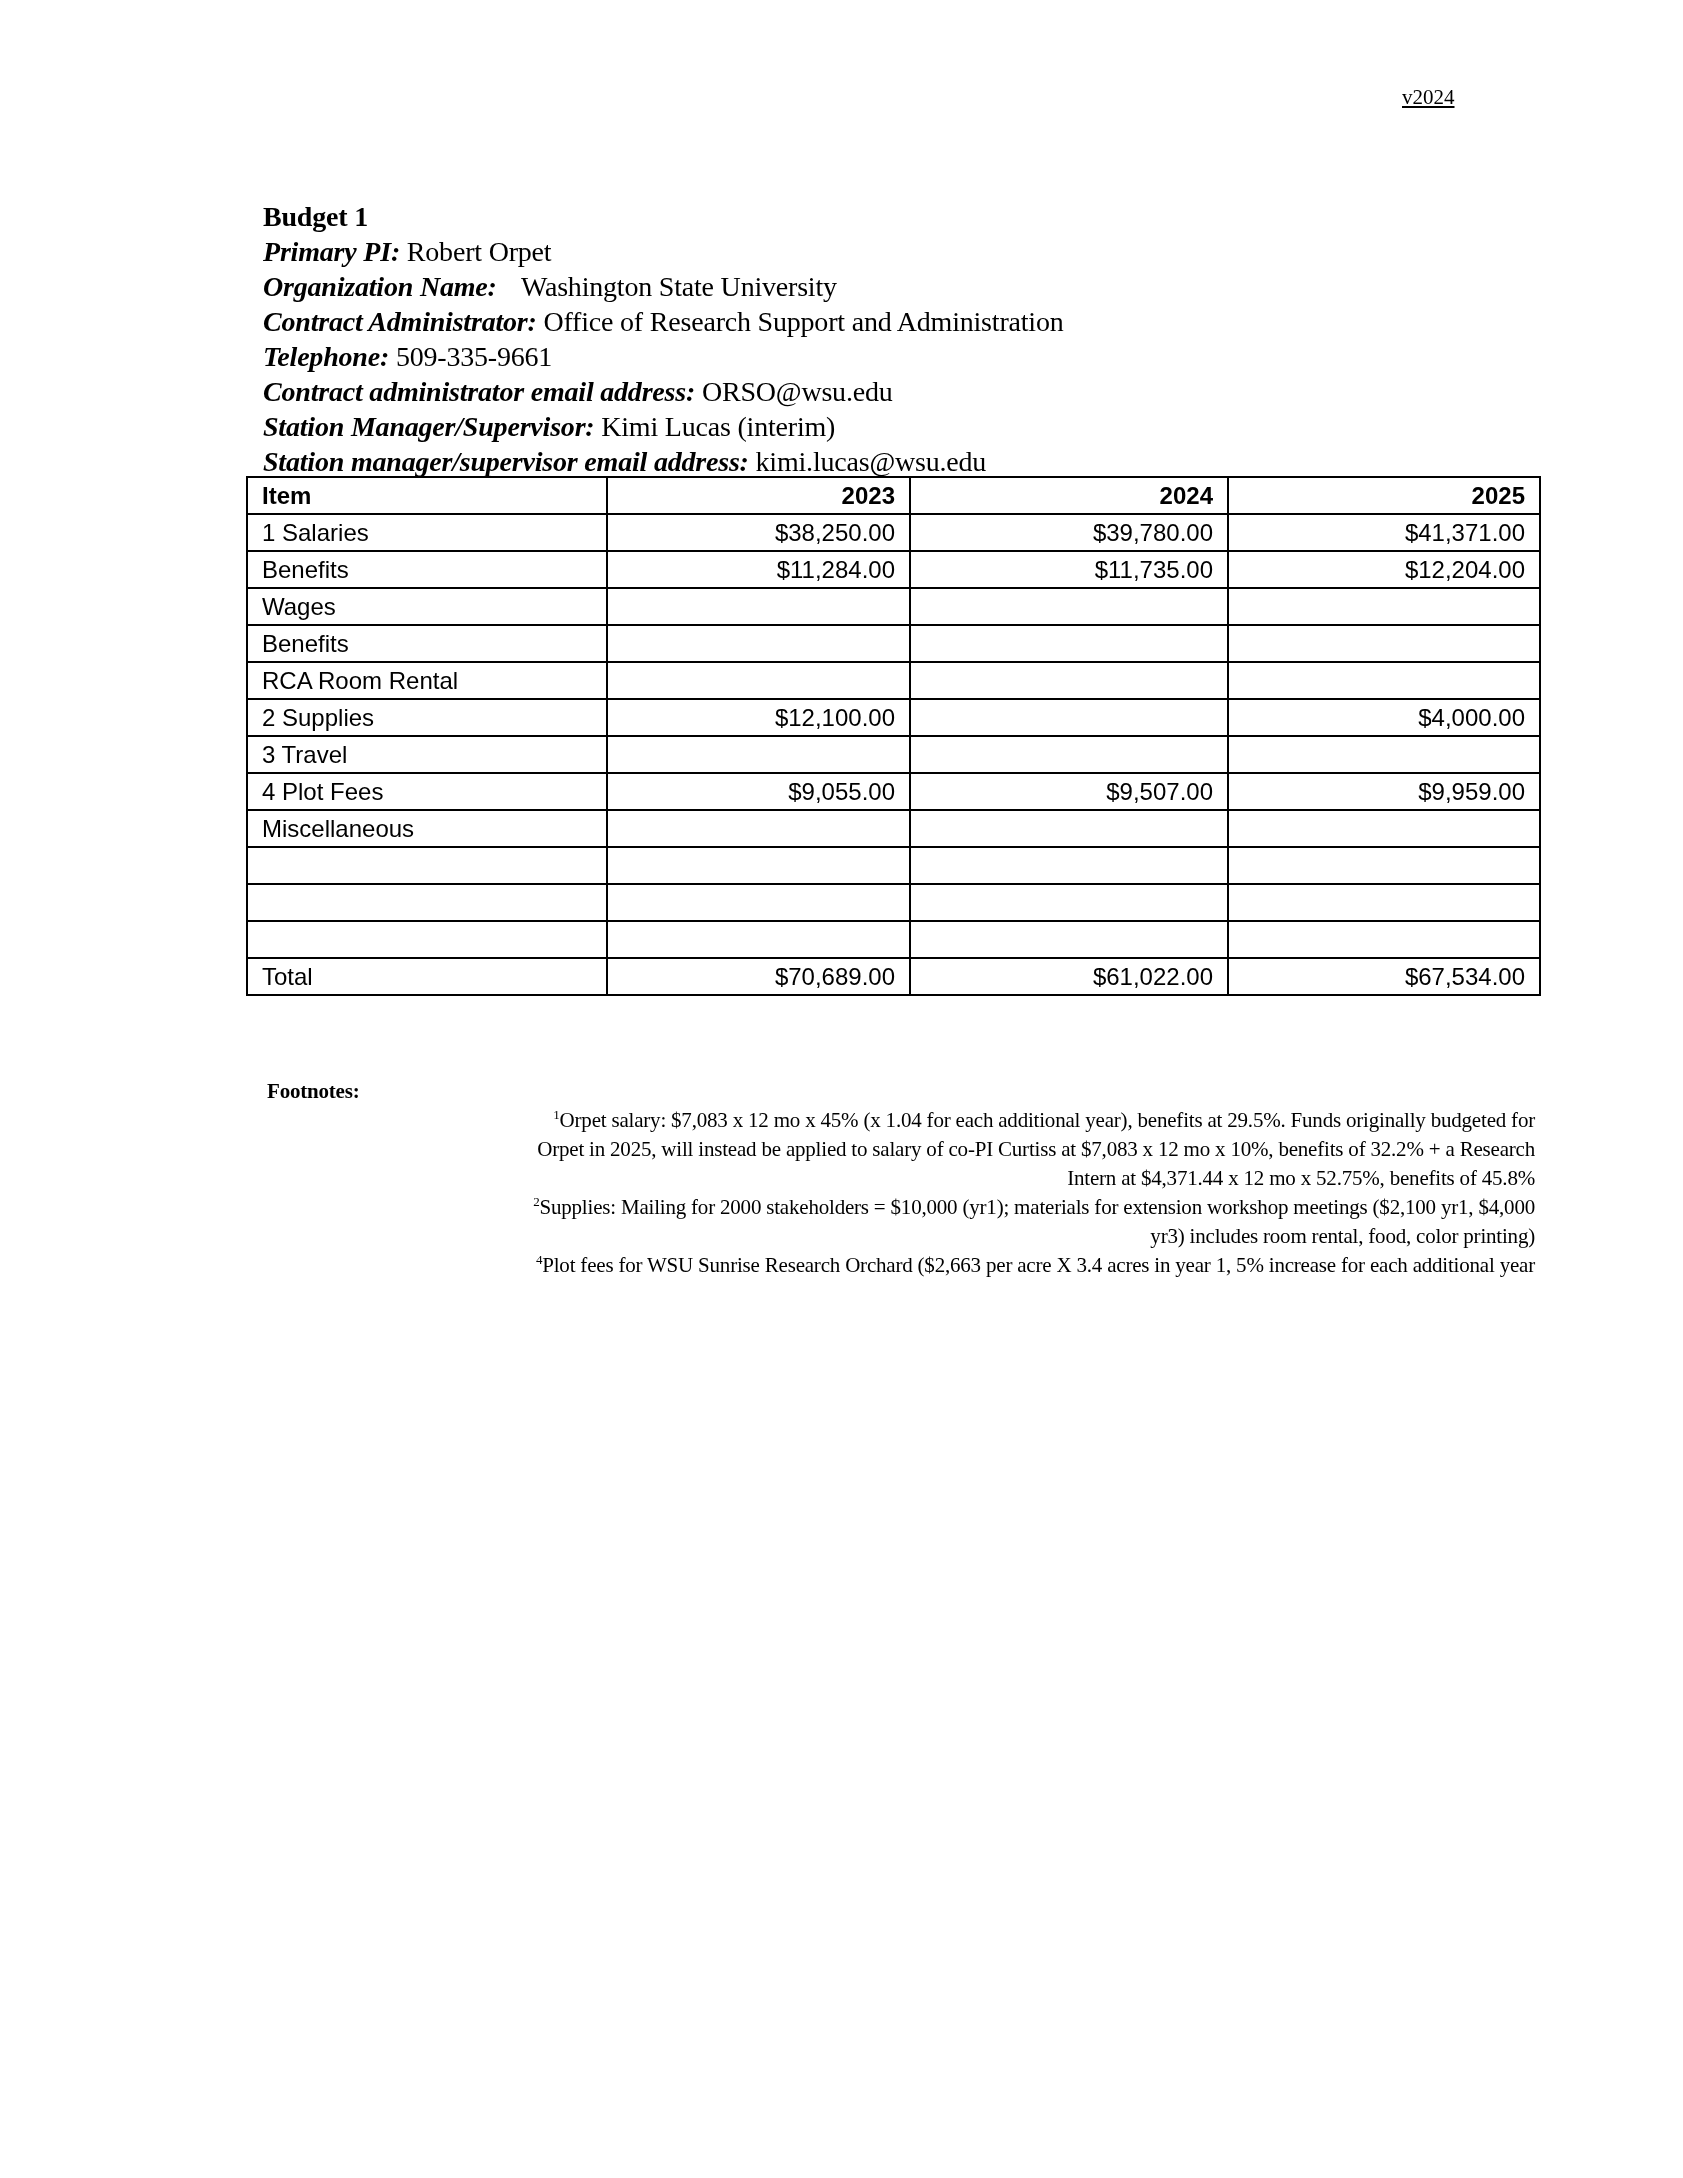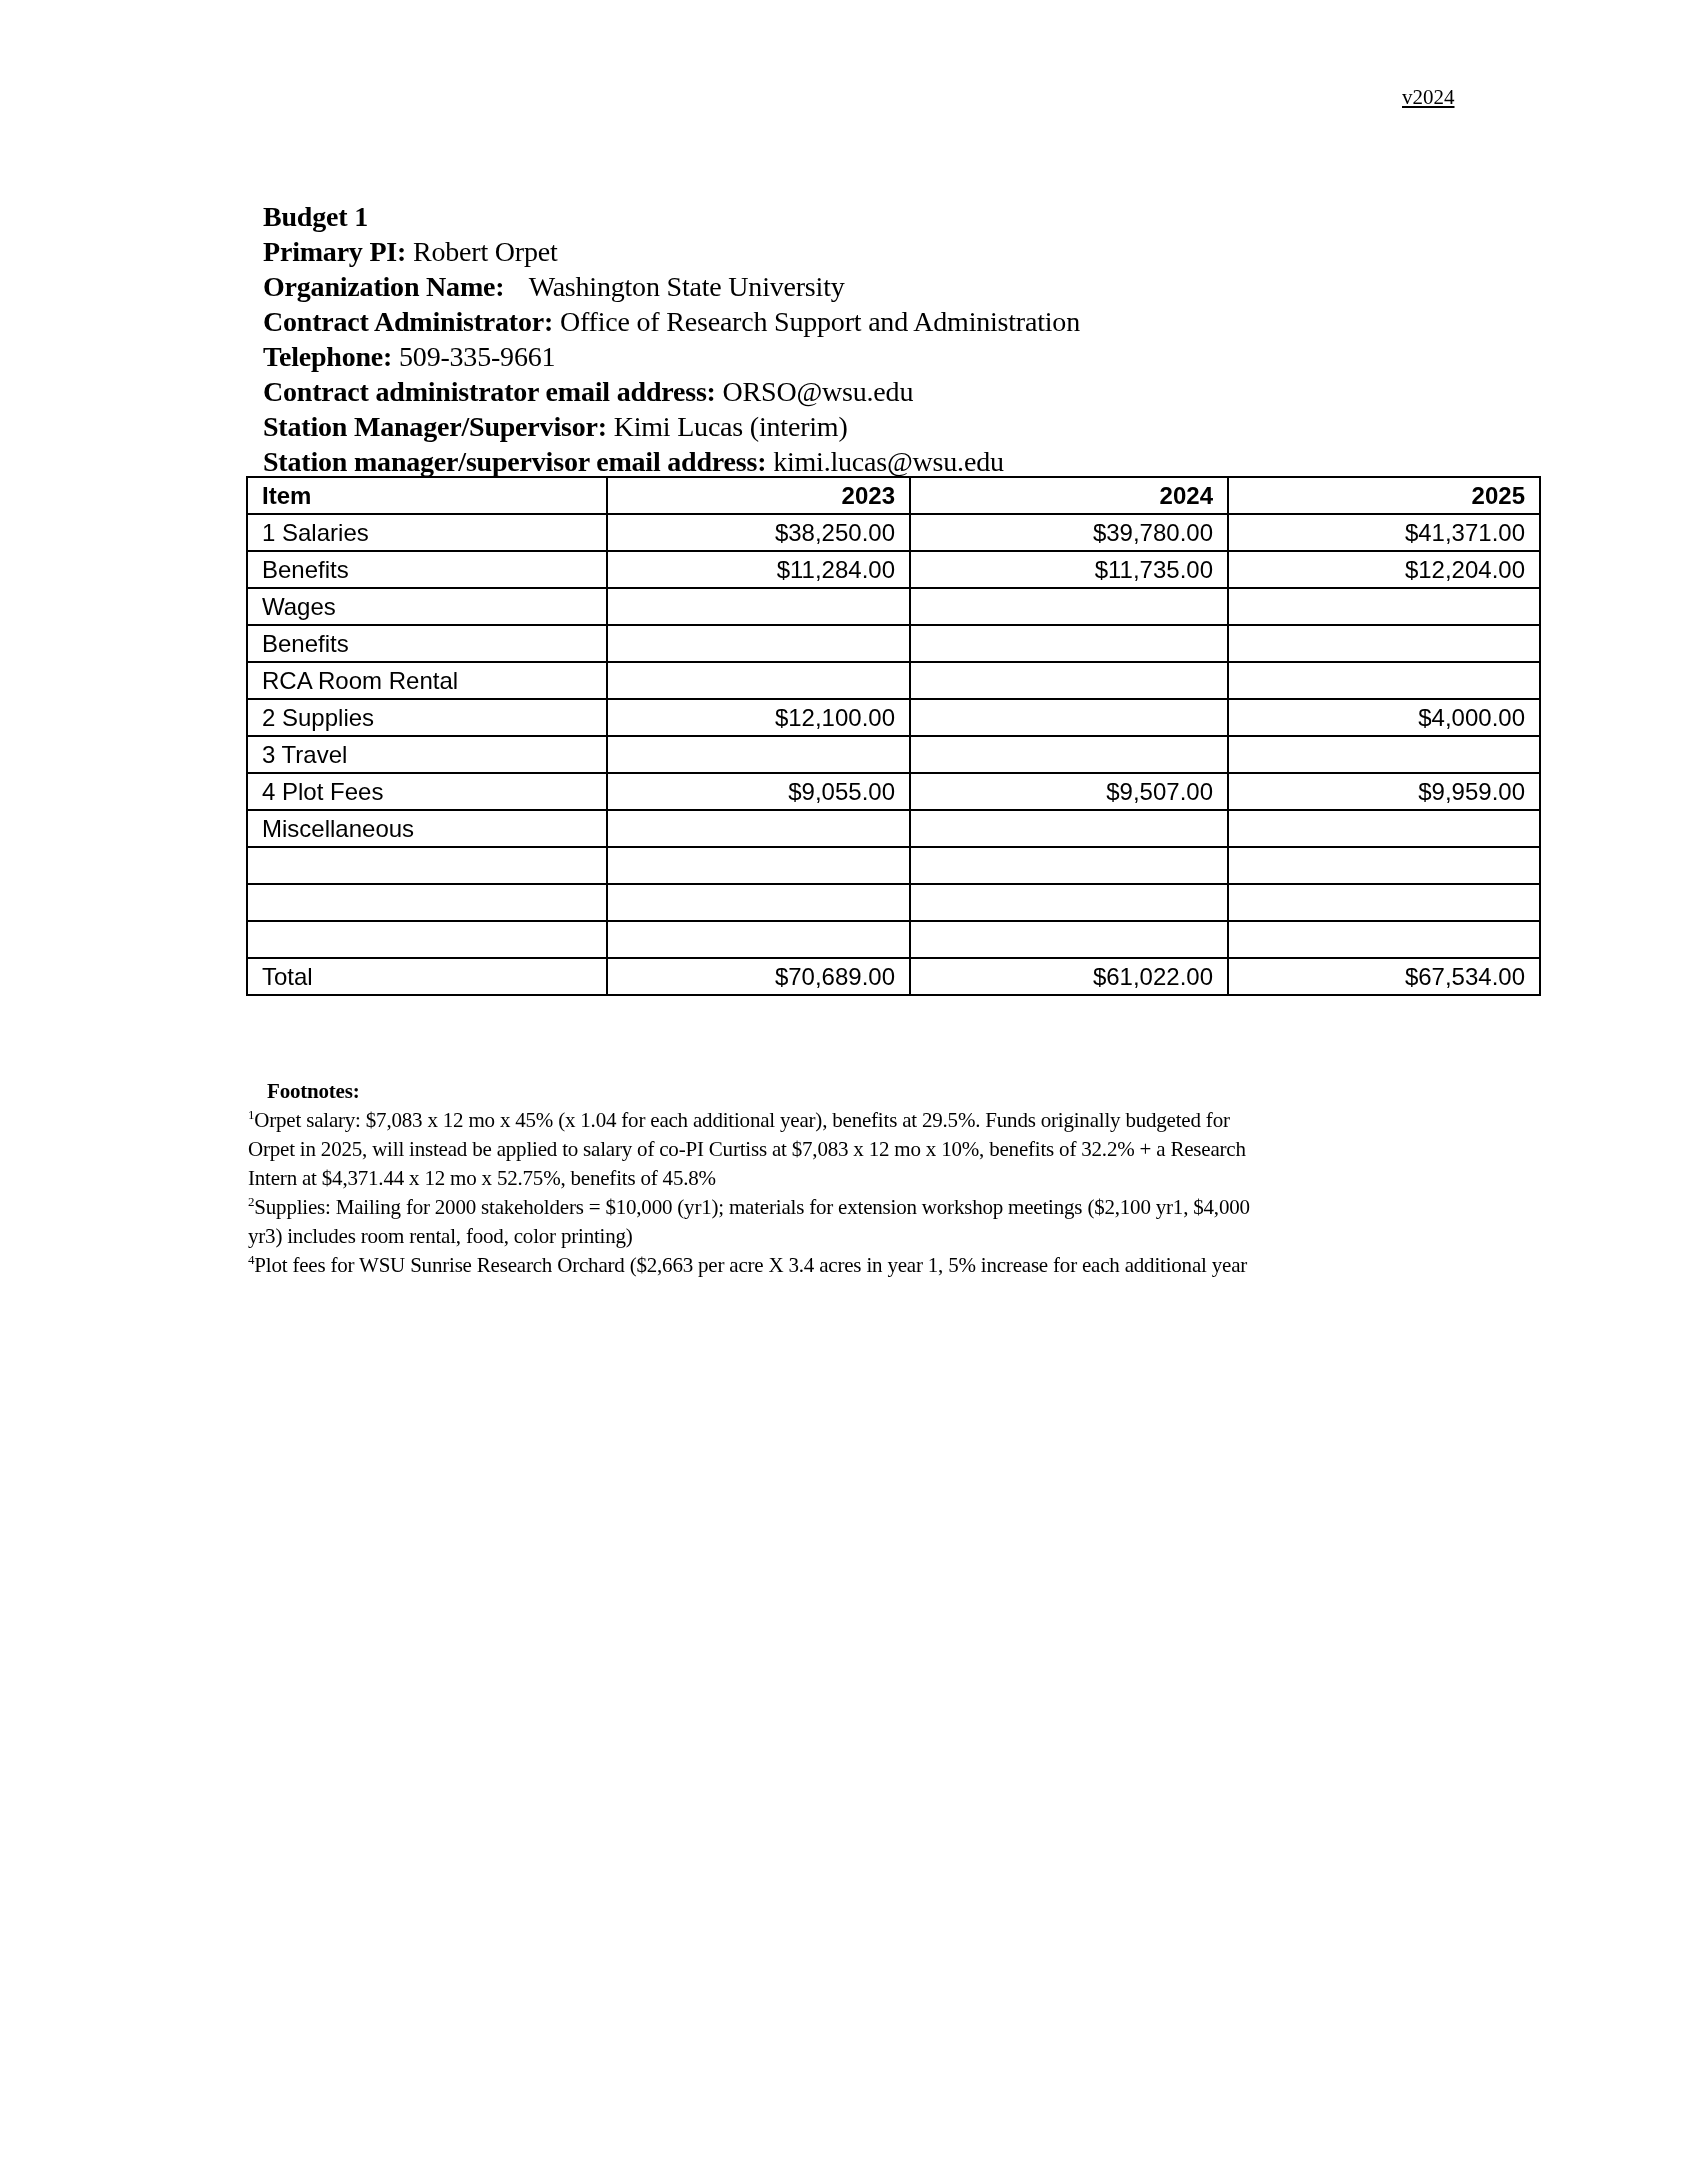--- a/index.html
+++ b/index.html
@@ -12,21 +12,21 @@
       position: absolute; left: 1402px; top: 85px;
       font-size: 21px;
       text-decoration: underline;
     }
     .header-block {
       position: absolute; left: 263px; top: 199px;
       font-size: 28px; line-height: 35px;
       font-stretch: condensed;
     }
     .header-line { white-space: nowrap; letter-spacing: -0.2px; }
-    .header-line .lbl { font-weight: bold; }
+    .header-line .lbl { font-weight: bold; font-style: italic; }
     .title-line { font-weight: bold; }
     .org-gap { display: inline-block; width: 18px; }
 
     table.budget {
       position: absolute; left: 246px; top: 476px;
       width: 1293px;
       border-collapse: collapse;
       font-family: "Liberation Sans", "DejaVu Sans", sans-serif;
       font-size: 24px;
       table-layout: fixed;
@@ -49,21 +49,21 @@
     col.c3 { width: 318px; }
     col.c4 { width: 312px; }
 
     .footnotes {
       position: absolute; left: 248px; top: 1077px;
       width: 1287px;
       font-size: 21px; line-height: 29px;
       letter-spacing: -0.2px;
     }
     .fn-title { font-weight: bold; margin-left: 19px; }
-    .fn-line { white-space: nowrap; }
+    .fn-line { white-space: nowrap; text-align: right; }
     .fn sup { font-size: 13px; vertical-align: 8px; line-height: 0; }
   </style>
 </head>
 <body>
 
 <div class="version">v2024</div>
 
 <div class="header-block">
   <div class="header-line title-line">Budget 1</div>
   <div class="header-line">

